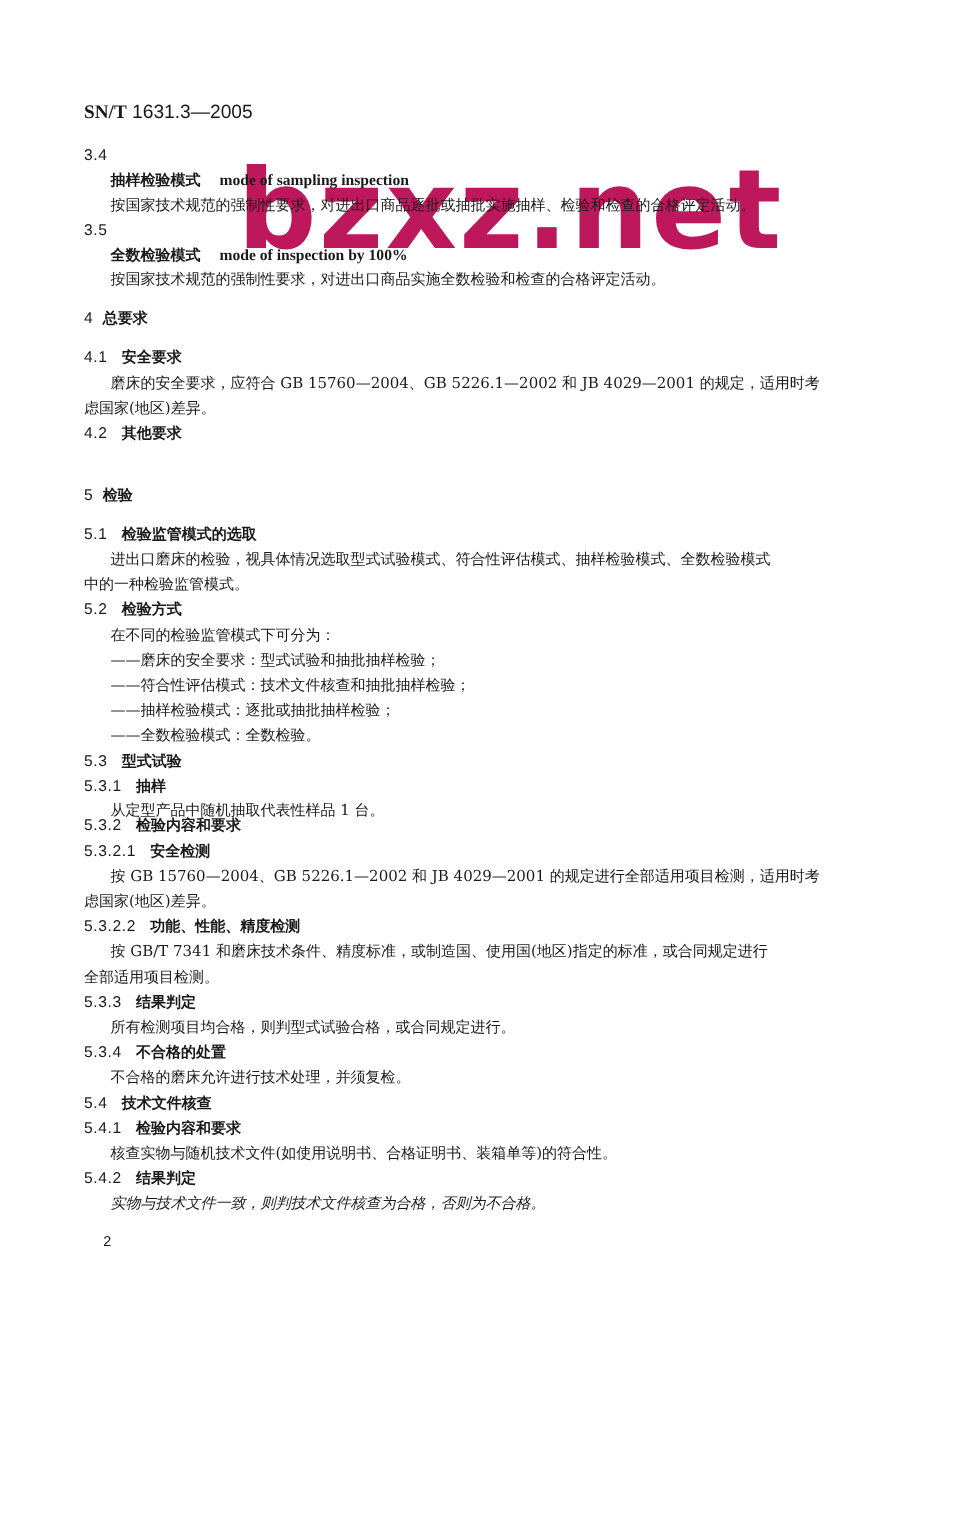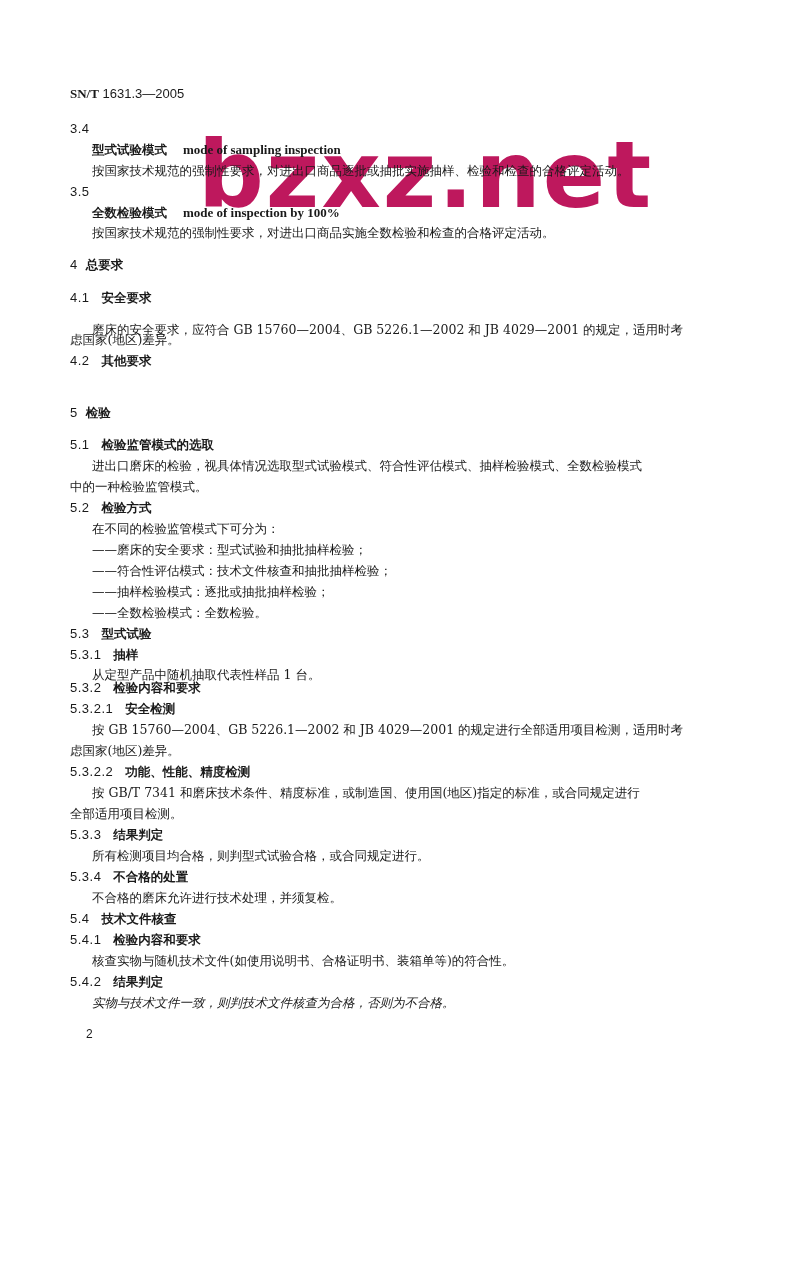--- a/index.html
+++ b/index.html
@@ -4,21 +4,21 @@
 <style>
   html, body { margin:0; padding:0; background:#ffffff; }
   body { width:800px; height:1279px; position:relative; overflow:hidden;
          font-family:"DejaVu Serif", "Liberation Serif", serif; color:#1a1a1a; }
   .page { position:absolute; left:0; top:0; width:800px; height:1279px; background:#fff; }
   .watermark { position:absolute; left:198px; top:128px; width:390px; height:95px;
                font-family:"DejaVu Sans", "Liberation Sans", sans-serif; font-weight:bold;
                font-size:92px; line-height:95px; color:#be185d; letter-spacing:2px;
                z-index:0; user-select:none; }
   .ln { position:absolute; white-space:nowrap; font-size:12.5px; line-height:16px; z-index:1; }
-  .hdr { font-family:"Liberation Sans", "DejaVu Sans", sans-serif; font-size:13px; }
+  .hdr { font-family:"Liberation Sans", "DejaVu Sans", sans-serif; font-size:16px; }
   .hdr b { font-family:"Liberation Serif", serif; font-weight:bold; }
   .num { font-family:"Liberation Sans", "DejaVu Sans", sans-serif; font-size:13px; letter-spacing:0.5px; }
   .bold { font-weight:bold; font-family:"DejaVu Sans", "Liberation Sans", sans-serif; }
   .en { font-family:"Liberation Serif", serif; font-weight:bold; font-size:13px; }
   .sec .t { font-weight:bold; font-family:"DejaVu Sans", sans-serif; }
   .pageno { font-family:"Liberation Sans", sans-serif; font-size:12px; }
 </style>
 </head>
 <body>
 
@@ -26,38 +26,38 @@
 
   <div class="watermark">bzxz.net</div>
 
   <div class="ln hdr" style="left:70px; top:86px;">
     <b>SN/T</b>
     <span>1631.3—2005</span>
   </div>
 
   <div class="ln num" style="left:70px; top:121px;">3.4</div>
   <div class="ln" style="left:92px; top:142px;">
-    <span class="bold">型式试验模式</span>&nbsp;&nbsp;&nbsp;&nbsp;<span class="en">mode of sampling inspection</span>
+    <span class="bold">抽样检验模式</span>&nbsp;&nbsp;&nbsp;&nbsp;<span class="en">mode of sampling inspection</span>
   </div>
   <div class="ln" style="left:92px; top:163px;">按国家技术规范的强制性要求，对进出口商品逐批或抽批实施抽样、检验和检查的合格评定活动。</div>
 
   <div class="ln num" style="left:70px; top:184px;">3.5</div>
   <div class="ln" style="left:92px; top:205px;">
     <span class="bold">全数检验模式</span>&nbsp;&nbsp;&nbsp;&nbsp;<span class="en">mode of inspection by 100%</span>
   </div>
   <div class="ln" style="left:92px; top:225px;">按国家技术规范的强制性要求，对进出口商品实施全数检验和检查的合格评定活动。</div>
 
   <div class="ln sec" style="left:70px; top:257px;">
     <span class="num">4</span>&nbsp;&nbsp;<span class="t">总要求</span>
   </div>
 
   <div class="ln sec" style="left:70px; top:290px;">
     <span class="num">4.1</span>&nbsp;&nbsp;&nbsp;<span class="t">安全要求</span>
   </div>
-  <div class="ln" style="left:92px; top:311px;margin-top:11px;">磨床的安全要求，应符合 GB 15760—2004、GB 5226.1—2002 和 JB 4029—2001 的规定，适用时考</div>
+  <div class="ln" style="left:92px; top:311px;">磨床的安全要求，应符合 GB 15760—2004、GB 5226.1—2002 和 JB 4029—2001 的规定，适用时考</div>
   <div class="ln" style="left:70px; top:332px;">虑国家(地区)差异。</div>
 
   <div class="ln sec" style="left:70px; top:353px;">
     <span class="num">4.2</span>&nbsp;&nbsp;&nbsp;<span class="t">其他要求</span>
   </div>
 
   <div class="ln sec" style="left:70px; top:405px;">
     <span class="num">5</span>&nbsp;&nbsp;<span class="t">检验</span>
   </div>
 

